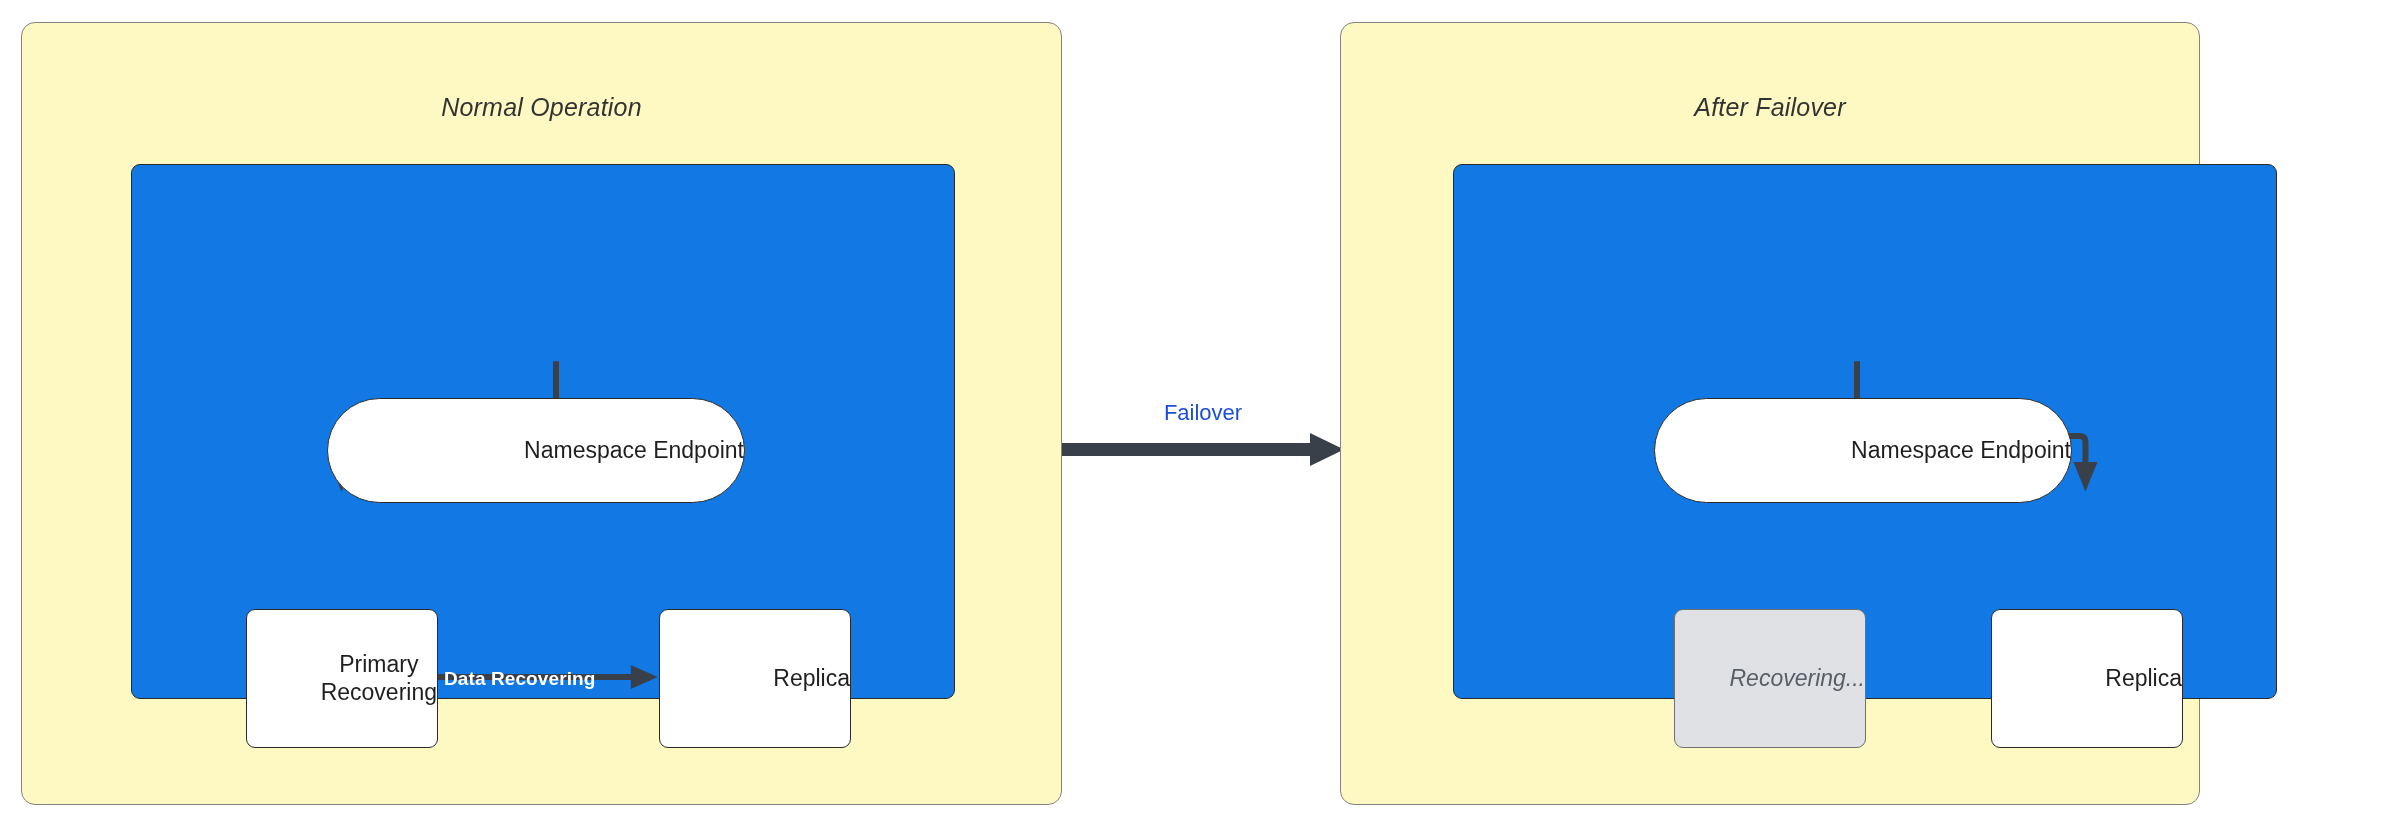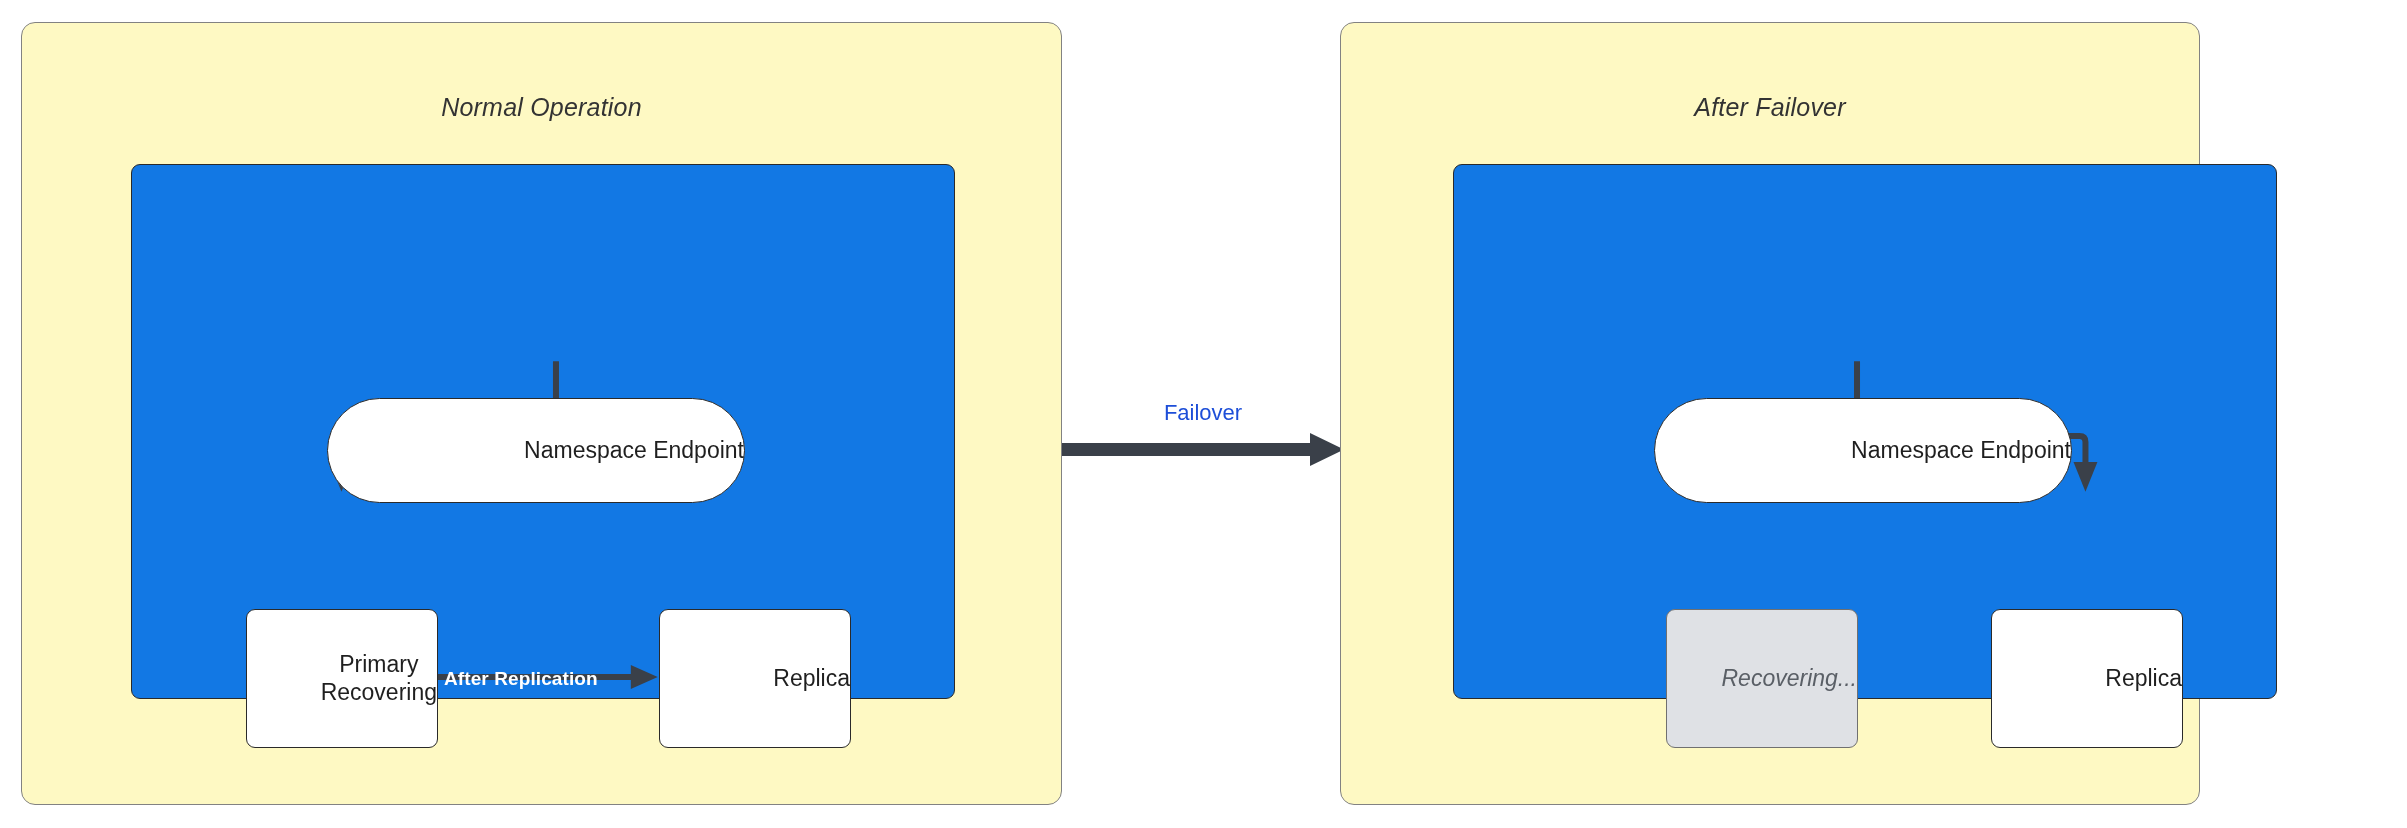--- a/index.html
+++ b/index.html
@@ -78,21 +78,21 @@
     font-style: italic;
   }
 
   
   #node-endpoint-left  { left: 195px; top: 233px; width: 418px; height: 105px; }
   #node-primary        { left: 114px; top: 444px; width: 192px; height: 139px; padding-left: 8px; }
   #node-replica-left   { left: 527px; top: 444px; width: 192px; height: 139px; }
 
   
   #node-endpoint-right { left: 200px; top: 233px; width: 418px; height: 105px; }
-  #node-recovering     { left: 212px; top: 444px; width: 192px; height: 139px; }
+  #node-recovering     { left: 220px; top: 444px; width: 192px; height: 139px; }
   #node-replica-right  { left: 537px; top: 444px; width: 192px; height: 139px; }
 
   .edge-svg {
     position: absolute;
     left: 0; top: 0;
     width: 100%;
     height: 100%;
     overflow: visible;
     pointer-events: none;
   }
@@ -168,21 +168,21 @@
         <span>
           <span>Primary</span><br>
           <span>Recovering</span>
         </span>
       </div>
 
       <div class="node rect" id="node-replica-left">
         <span>Replica</span>
       </div>
 
-      <div class="edge-label" id="label-data-replication">After Replication</div>
+      <div class="edge-label" id="label-data-replication">Data Recovering</div>
 
     </div>
   </div>
 
   <div id="failover-arrow-wrap">
     <div id="failover-arrow-label">Failover</div>
     <svg class="failover-svg" viewBox="0 0 282 40" preserveAspectRatio="none">
       <rect x="0" y="13" width="252" height="13" fill="#3A4049"></rect>
       <polygon points="282,19.5 248,3 248,36" fill="#3A4049"></polygon>
     </svg>

